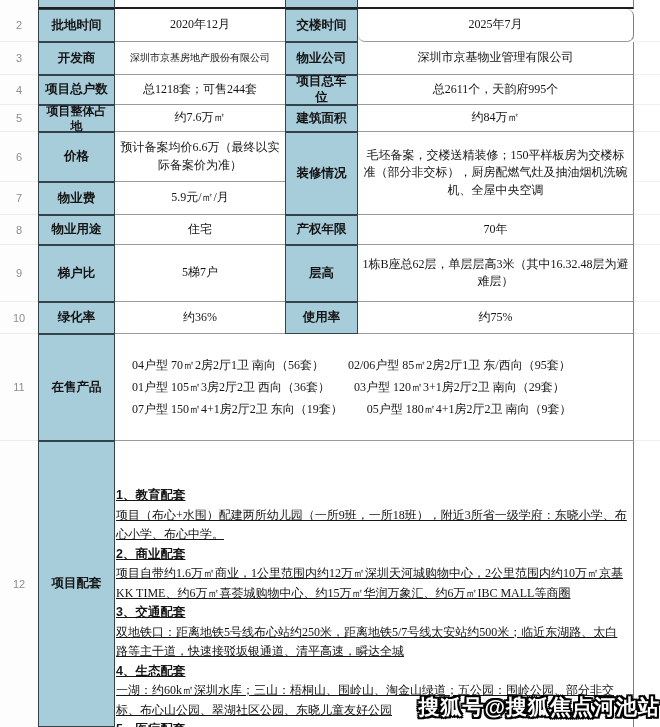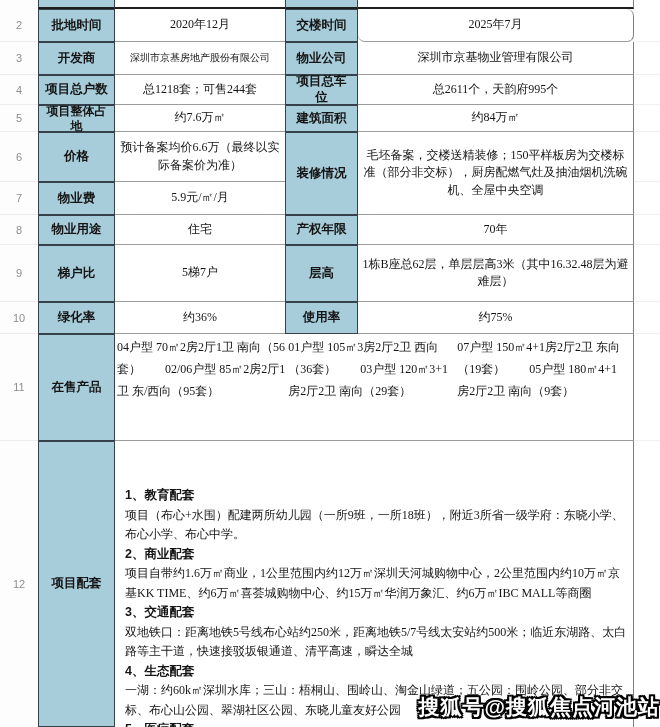--- a/index.html
+++ b/index.html
@@ -42,27 +42,27 @@
     font-family:"Liberation Serif", serif;
     font-size:12px; line-height:1.45;
     padding:2px 4px;
   }
   .val.right-edge { border-right:1px solid #7f7f7f; }
   .val.fs11 { font-size:10px; }
   .partial { border-bottom:2px solid #1e1e1e; }
   .partial.pblue { background:#a8cdda; border-left:1px solid #35424b; border-right:1px solid #35424b; }
   .partial.pwhite { background:#ffffff; }
   .products {
-    flex-direction:row; align-items:flex-start; justify-content:center;
-    text-align:left; font-size:12px; line-height:22px; padding-left:2px;
+    flex-direction:column; align-items:flex-start; justify-content:center;
+    text-align:left; font-size:12px; line-height:22px; padding-left:17px;
   }
   .amenities {
     display:block; text-align:left; overflow:hidden;
-    padding:45px 6px 0 10px;
-    font-size:12px; line-height:19.5px;
+    padding:45px 6px 0 1px;
+    font-size:12px; line-height:19.5px;text-decoration:underline;
   }
   .amenities .hd {
     font-family:"Liberation Sans", sans-serif;
     font-weight:bold; font-size:12.5px;
   }
   .amenities .bd {
     font-family:"Liberation Serif", serif;
   }
   .rmargin { background:#ffffff; border-bottom:1px solid #f0f0f0; }
   #watermark {

